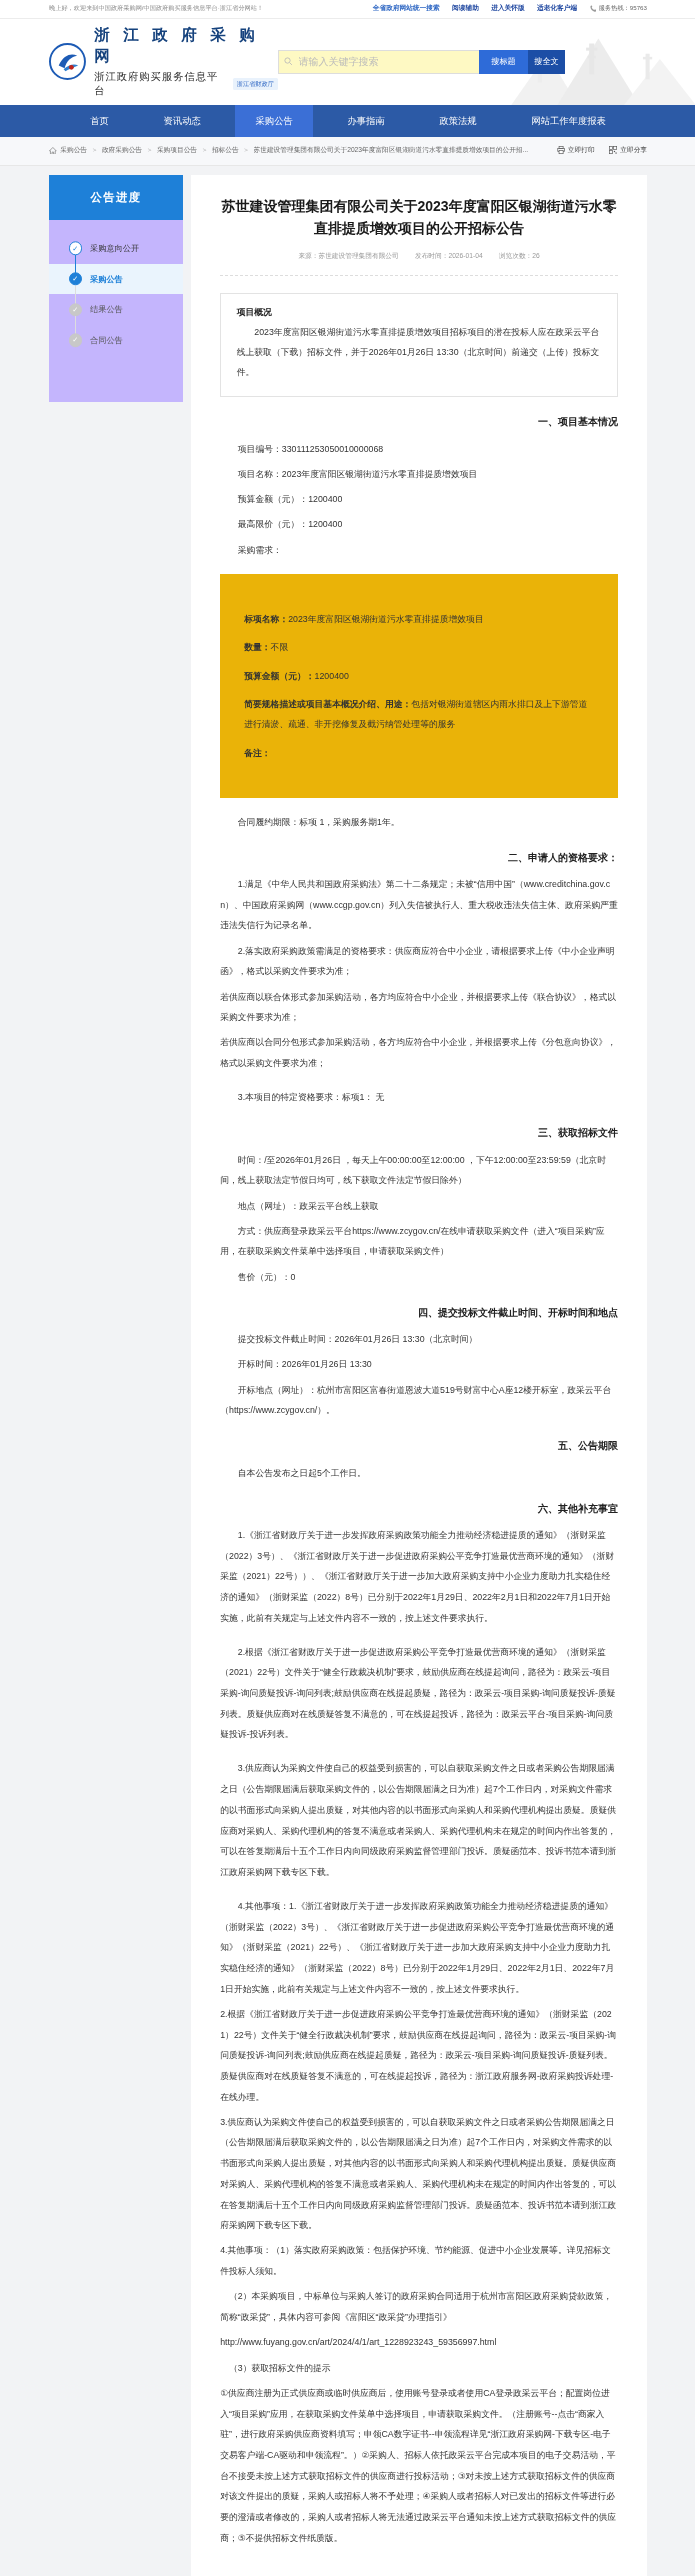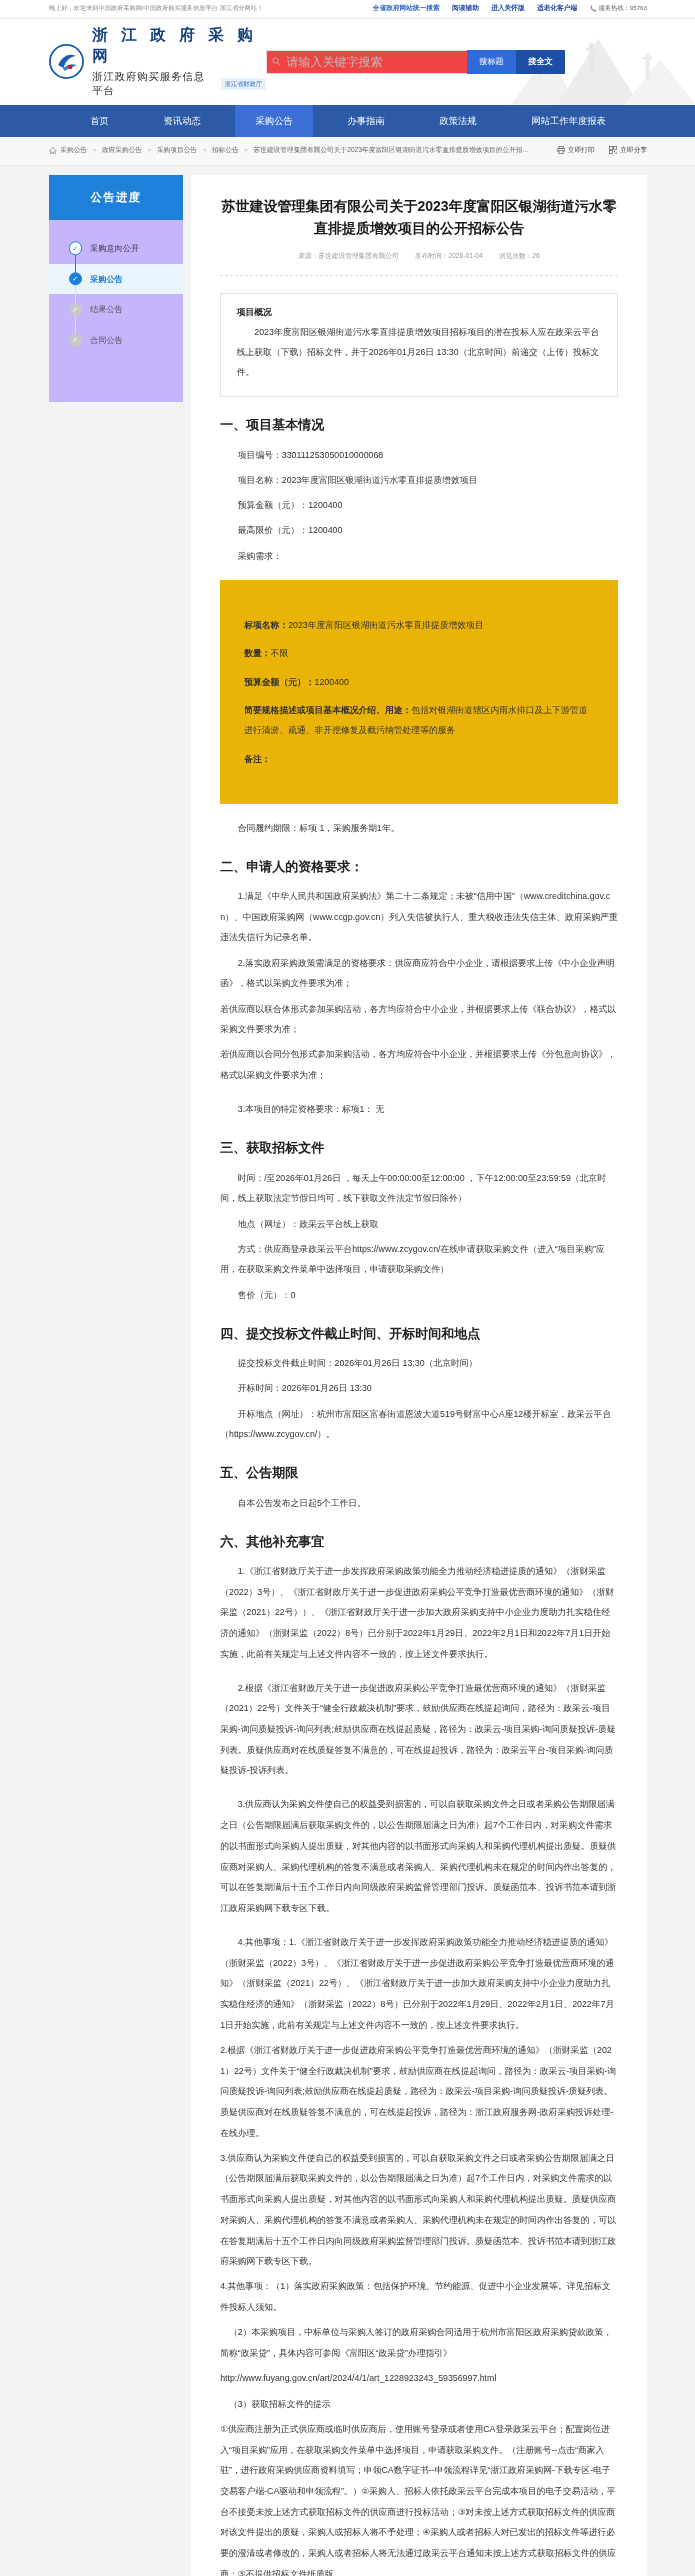--- a/index.html
+++ b/index.html
@@ -20,24 +20,24 @@
   
   .header { background: #fff; position: relative; overflow: hidden; }
   .header-in { height: 86px; display: flex; align-items: center; justify-content: space-between; }
   .logo { display: flex; align-items: center; gap: 8.2px; z-index: 2; }
   .site-name { font-size: 15.5px; font-weight: bold; color: #15427d; letter-spacing: 4.6px; }
   .site-sub { font-size: 10.3px; color: #2a2a2a; letter-spacing: 1px; margin-top: 3.1px; display: flex; align-items: center; gap: 11px; }
   .fin-badge { font-size: 6.2px; letter-spacing: 0; color: #2d66c3; background: #e9f2fc; border-radius: 1.5px; padding: 1.5px 4.1px; white-space: nowrap; }
   .search { display: flex; z-index: 2; margin-right: 82px; }
   .search-box { position: relative; }
   .search-box svg { position: absolute; left: 6.2px; top: 7.2px; }
-  .search-input { width: 201px; height: 24px; border: 0.5px solid #ddd; border-right: none; padding: 0 6.2px 0 19.6px; font-size: 12px; color: #333; outline: none; background: #ef4444; }
+  .search-input { width: 201px; height: 24px; border: 0.5px solid #ddd; border-right: none; padding: 0 6.2px 0 19.6px; font-size: 10px; color: #333; outline: none; background: #fef9c3; }
   .search-input::placeholder { color: #bbb; }
   .btn-search1 { width: 49px; height: 24px; background: #2e6bd8; color: #fff; border: none; font-size: 8.2px; cursor: pointer; }
-  .btn-search2 { width: 49px; height: 24px; background: #1c4ea6; color: #fff; border: none; font-size: 8.2px; cursor: pointer; font-weight: bold; }
+  .btn-search2 { width: 37px; height: 24px; background: #1c4ea6; color: #fff; border: none; font-size: 8.2px; cursor: pointer; }
   .watermark { position: absolute; right: 0; bottom: 0; z-index: 1; opacity: .75; }
 
   
   .nav { background: #2c5aa6; }
   .nav-in { display: flex; justify-content: space-between; padding: 0 20.6px; }
   .nav-item { display: block; height: 32px; line-height: 32px; padding: 0 20.6px; color: #fff; font-size: 9.3px; text-decoration: none; cursor: pointer; }
   .nav-item.active { background: #3b6fd6; }
 
   
   .bcbar { background: #f7f8fa; border-bottom: 0.5px solid #e7e7e7; }
@@ -67,21 +67,21 @@
   .article { flex: 1; background: #fff; padding: 21.6px 29px 36px; }
   .art-title { font-size: 14px; font-weight: bold; color: #1a1a1a; text-align: center; line-height: 1.55; margin: 0 auto; max-width: 495px; }
   .art-meta { text-align: center; color: #999; font-size: 6.7px; margin-top: 12.4px; }
   .art-meta span { margin: 0 7.2px; }
   .dotted { border-bottom: 0.5px dashed #ddd; margin: 13.4px 0 17.5px; }
 
   .overview { border: 0.5px solid #e3e3e3; padding: 10.3px 15.5px 13.4px; }
   .ov-title { font-size: 8.8px; font-weight: bold; color: #222; line-height: 2; }
   .ov-text { font-size: 8.8px; color: #333; line-height: 2.3; text-indent: 2em; word-break: break-all; }
 
-  .sec-h { font-size: 13px; font-weight: bold; color: #222; margin: 15.5px 0 6.2px; line-height: 2; }
+  .sec-h { font-size: 10px; font-weight: bold; color: #222; margin: 15.5px 0 6.2px; line-height: 2; text-align: right; }
   .para { font-size: 8.8px; color: #333; line-height: 2.35; margin: 4.6px 0; word-break: break-all; }
   .ind0 { text-indent: 0; } .ind1 { text-indent: 1em; } .ind2 { text-indent: 2em; }
   .graybox { background: #eab308; padding: 27px 24px; margin: 13.4px 0; }
   .box-row { font-size: 8.8px; color: #333; line-height: 2.3; margin: 8.2px 0; word-break: break-all; }
   .box-row .b { font-weight: bold; }
 </style>
 </head>
 <body>
 
 <div class="topbar">

